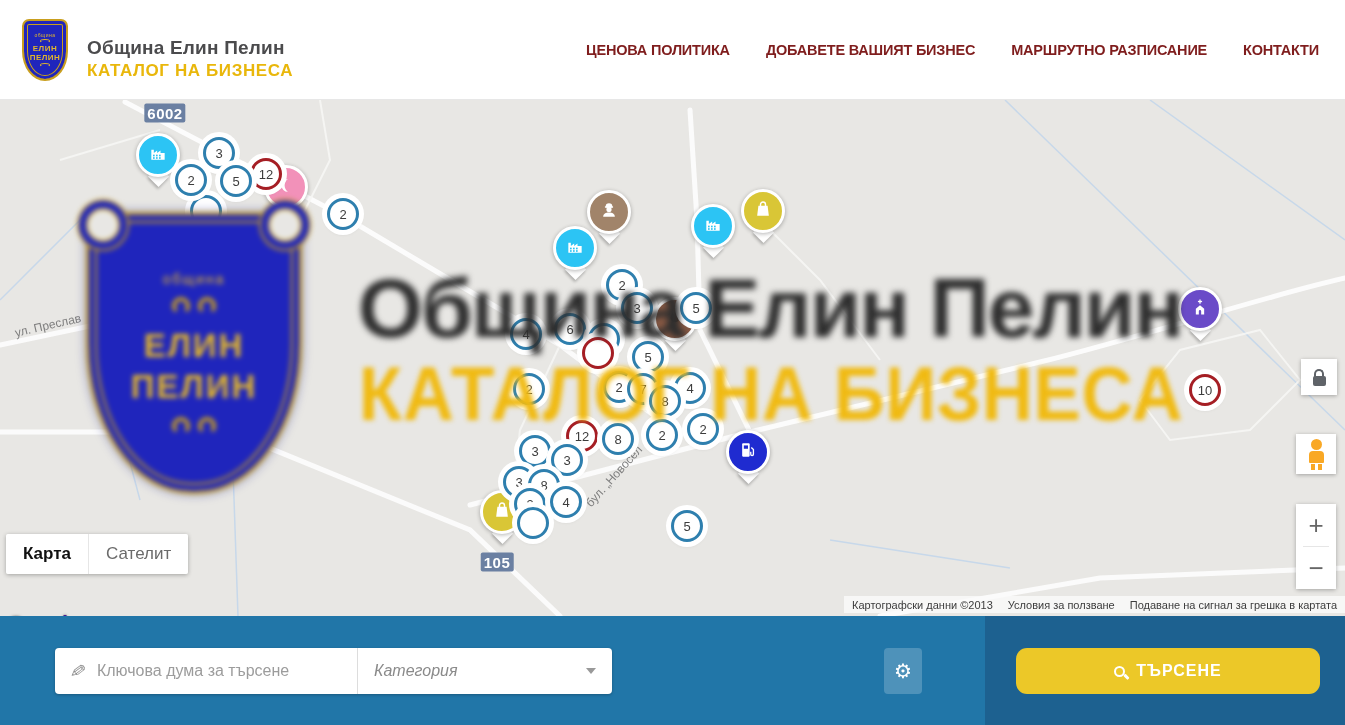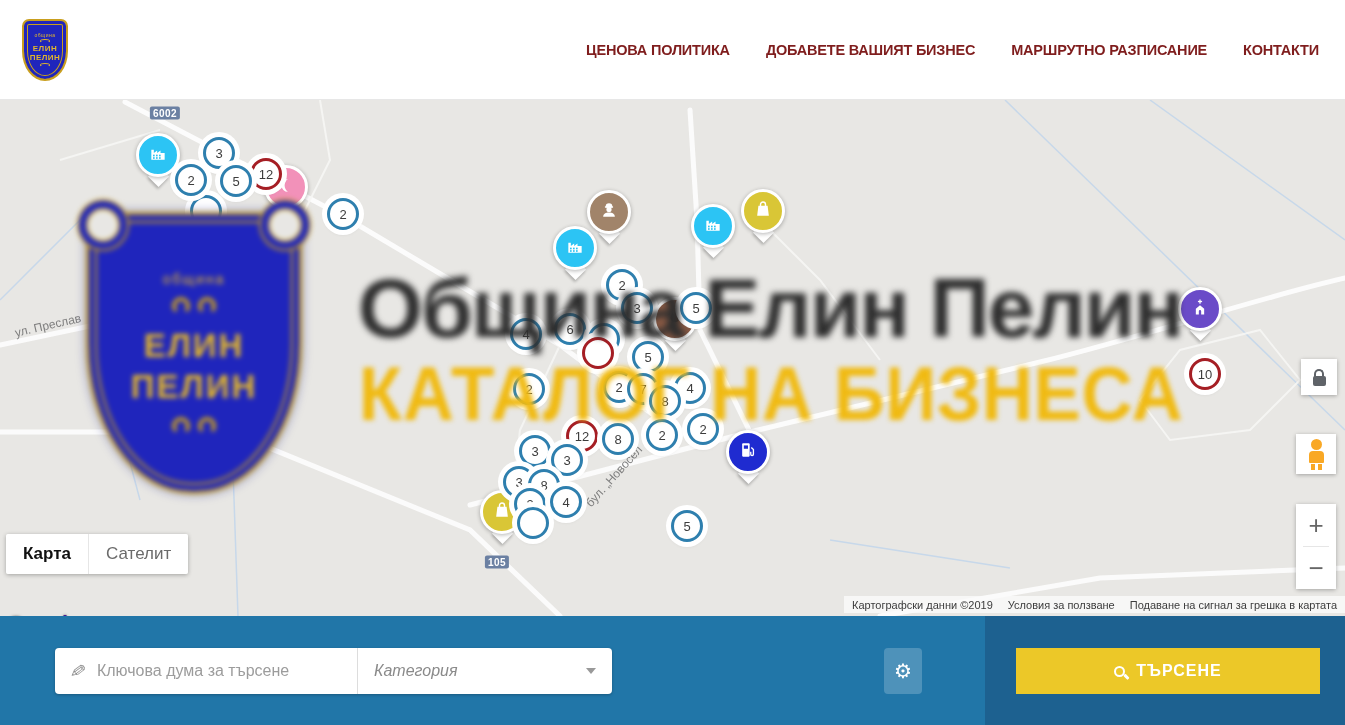--- a/index.html
+++ b/index.html
@@ -17,21 +17,21 @@
   .crest-mini .cmo { width:10px; height:4px; border:1px solid #E2B62C; border-radius:50%; border-bottom-color:transparent; }
   .brand-text .t1 { font-size:19px; font-weight:bold; color:#4B4B4D; letter-spacing:.2px; }
   .brand-text .t2 { font-size:17px; font-weight:bold; color:#E9B70B; letter-spacing:.6px; margin-top:2px; }
   .nav { margin-left:auto; margin-right:26px; display:flex; gap:36px; }
   .nav a { font-size:14.5px; font-weight:bold; color:#7f1d1d; text-decoration:none; letter-spacing:-.2px; cursor:pointer; }
 
   
   .map { position:relative; height:516px; background:#E8E7E4; overflow:hidden; }
   .roads { position:absolute; inset:0; }
   .street-label { position:absolute; color:#7E7E7E; font-size:12px; white-space:nowrap; transform-origin:left center; }
-  .road-badge { position:absolute; background:#6B80A2; color:#fff; font-size:10px; font-weight:bold;
+  .road-badge { position:absolute; background:#6B80A2; color:#fff; font-size:15px; font-weight:bold;
     padding:1px 3px; border-radius:2px; transform:translate(-50%,-50%); letter-spacing:.5px; }
 
   
   .wm-crest { position:absolute; left:86px; top:112px; width:216px; height:282px; background:#1F25BC;
     border:3px solid #C99F1E; border-radius:16px 16px 105px 105px / 16px 16px 150px 150px;
     box-shadow: inset 0 0 0 6px #1F25BC, inset 0 0 0 8px #C99F1E, 0 0 10px rgba(10,20,140,.45);
     filter:blur(2.5px); display:flex; flex-direction:column; align-items:center; justify-content:center; gap:10px; z-index:5; }
   .wm-crest::before, .wm-crest::after { content:""; position:absolute; top:-14px; width:34px; height:34px;
     border:7px solid #1F25BC; box-shadow:0 0 0 2px #C99F1E, inset 0 0 0 2px #C99F1E; border-radius:50%; background:#E8E7E4; }
   .wm-crest::before { left:-10px; } .wm-crest::after { right:-10px; }
@@ -84,39 +84,43 @@
     box-shadow:0 1px 3px rgba(0,0,0,.25); z-index:2; }
   .sg-keyword { width:302px; display:flex; align-items:center; gap:11px; padding:0 15px; }
   .pencil { color:#8E8E8E; font-size:19px; transform:scaleX(-1) rotate(-8deg); }
   .sg-keyword input { border:none; outline:none; font-size:16px; color:#555; width:230px; font-family:inherit; background:transparent; }
   .sg-keyword input::placeholder { color:#9C9C9C; }
   .sg-select { display:flex; align-items:center; justify-content:space-between; padding:0 16px; font-size:16px; color:#8A8A8A; cursor:pointer; border-left:1px solid #DDD; }
   .sg-category { width:255px;font-style:italic; } .sg-location { width:256px; }
   .dd-arrow { width:0; height:0; border-left:5px solid transparent; border-right:5px solid transparent; border-top:6px solid #999; }
   .gear-btn { position:absolute; left:884px; top:32px; width:38px; height:46px; background:#4E92BA; border:none; border-radius:4px;
     color:#fff; font-size:20px; cursor:pointer; z-index:2; }
-  .search-btn { position:absolute; left:1016px; top:32px; width:304px; height:46px; background:#ECC828; border:none; border-radius:0;
+  .search-btn { position:absolute; left:1016px; top:32px; width:304px; height:46px; background:#ECC828; border:none; border-radius:11px;
     color:#fff; font-size:16px; font-weight:bold; letter-spacing:1px; display:flex; align-items:center; justify-content:center; gap:11px;
     cursor:pointer; z-index:2; font-family:inherit; }
   .mag { position:relative; width:11px; height:11px; border:2.5px solid #fff; border-radius:50%; }
   .mag::after { content:""; position:absolute; width:2.5px; height:6px; background:#fff; transform:rotate(-45deg); right:-4px; bottom:-5px; border-radius:1px; }
 </style>
 </head>
 <body>
 
 <div class="header">
   <div class="brand">
     <div class="crest-mini">
       <span class="cm1">община</span>
       <span class="cmo"></span>
       <span class="cm2">
         <span>ЕЛИН</span><br>
         <span>ПЕЛИН</span>
       </span>
       <span class="cmo"></span>
+    </div>
+    <div class="brand-text">
+      <div class="t1">Община Елин Пелин</div>
+      <div class="t2">КАТАЛОГ НА БИЗНЕСА</div>
     </div>
   </div>
   <nav class="nav">
     <a>ЦЕНОВА ПОЛИТИКА</a>
     <a>ДОБАВЕТЕ ВАШИЯТ БИЗНЕС</a>
     <a>МАРШРУТНО РАЗПИСАНИЕ</a>
     <a>КОНТАКТИ</a>
   </nav>
 </div>
 
@@ -298,21 +302,21 @@
       <div class="cluster" style="left: 662px; top: 335px; border-color: rgb(46, 127, 174);">2</div>
       <div class="cluster" style="left: 703px; top: 329px; border-color: rgb(46, 127, 174);">2</div>
       <div class="cluster" style="left: 535px; top: 351px; border-color: rgb(46, 127, 174);">3</div>
       <div class="cluster" style="left: 567px; top: 360px; border-color: rgb(46, 127, 174);">3</div>
       <div class="cluster" style="left: 519px; top: 382px; border-color: rgb(46, 127, 174);">3</div>
       <div class="cluster" style="left: 544px; top: 385px; border-color: rgb(46, 127, 174);">8</div>
       <div class="cluster" style="left: 530px; top: 404px; border-color: rgb(46, 127, 174);">3</div>
       <div class="cluster" style="left: 566px; top: 402px; border-color: rgb(46, 127, 174);">4</div>
       <div class="cluster" style="left: 533px; top: 423px; border-color: rgb(46, 127, 174);"></div>
       <div class="cluster" style="left: 687px; top: 426px; border-color: rgb(46, 127, 174);">5</div>
-      <div class="cluster" style="left: 1205px; top: 274px; border-color: rgb(165, 30, 36);">10</div>
+      <div class="cluster" style="left: 1205px; top: 290px; border-color: rgb(165, 30, 36);">10</div>
     </div>
 
   <div class="wm-crest">
     <span class="wc-top">община</span>
     <span class="wm-orn">
         <i></i>
         <i></i>
       </span>
     <span class="wc-name">
       <span>ЕЛИН</span><br>
@@ -325,21 +329,21 @@
   </div>
   <div class="wm-line1">Община Елин Пелин</div>
   <div class="wm-line2">КАТАЛОГ НА БИЗНЕСА</div>
 
   <div class="map-type">
     <button class="active">Карта</button>
     <button class="inactive">Сателит</button>
   </div>
   <div class="google-logo">Google</div>
   <div class="attribution">
-    <span>Картографски данни ©2019</span>
+    <span>Картографски данни ©2013</span>
     <a>Условия за ползване</a>
     <a>Подаване на сигнал за грешка в картата</a>
   </div>
   <div class="ctl ctl-lock">
     <span class="lock-shackle"></span>
     <span class="lock-body"></span>
   </div>
   <div class="ctl ctl-pegman">
     <span class="peg-head"></span>
     <span class="peg-body"></span>

